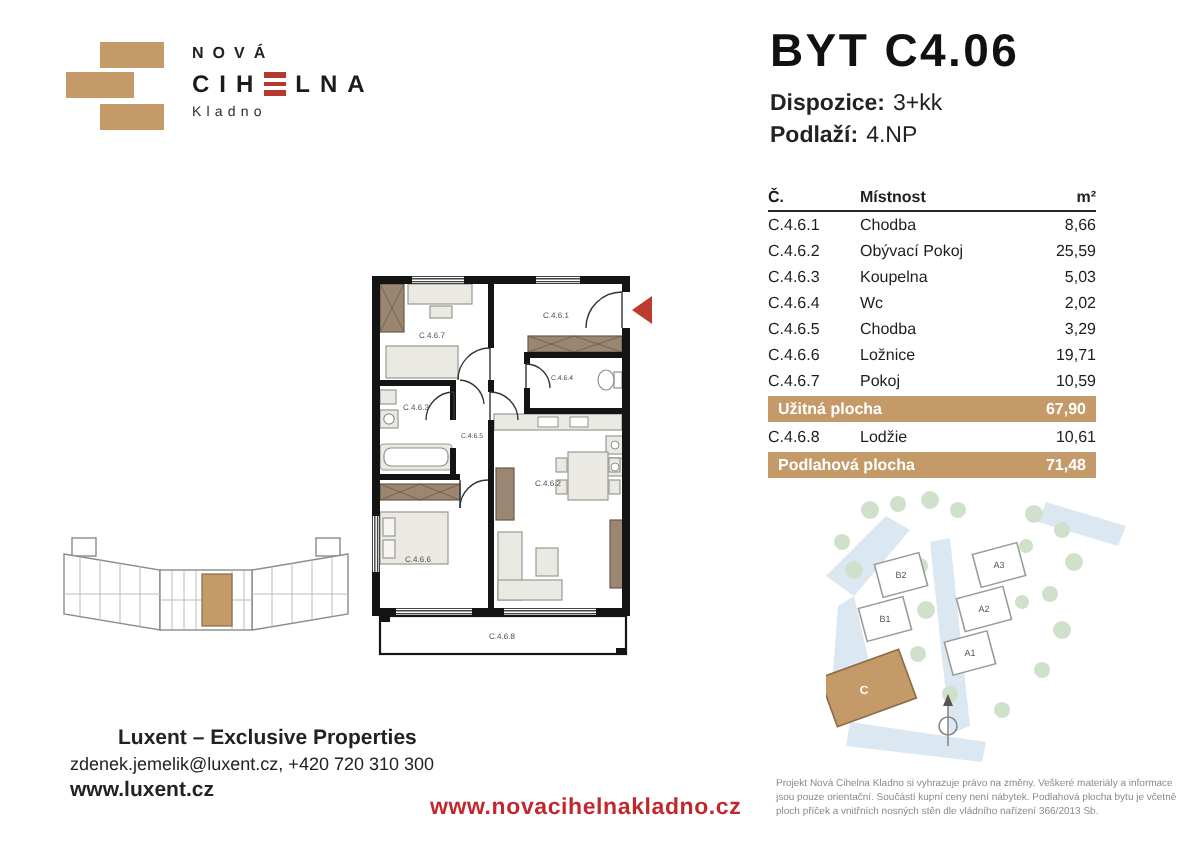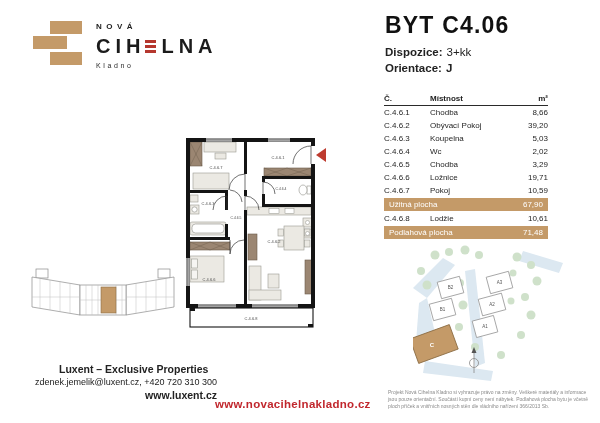--- a/index.html
+++ b/index.html
@@ -4,54 +4,54 @@
 <style>
   * { margin:0; padding:0; box-sizing:border-box; }
   html,body { background:#fff; }
   body { font-family:"Liberation Sans", sans-serif; color:#1e1e1e; }
   .page { position:relative; width:600px; height:423px; background:#fff; overflow:hidden; }
 
   
   .logo-bricks { position:absolute; left:32px; top:21px; }
   .logo-text { position:absolute; left:96px; top:22px; }
   .logo-top { font-size:8px; font-weight:600; letter-spacing:4.5px; color:#222; }
-  .logo-main { margin-top:4px; font-size:20px; font-weight:700; letter-spacing:5px; color:#1b1b1b; display:flex; align-items:center; }
+  .logo-main { margin-top:4px; font-size:12px; font-weight:700; letter-spacing:5px; color:#1b1b1b; display:flex; align-items:center; }
   .e-icon { display:inline-block; width:11px; margin-right:5px; }
   .e-icon i { display:block; height:2.6px; margin-bottom:2.2px; background:#b5372e; }
   .e-icon i:last-child { margin-bottom:0; }
   .logo-city { margin-top:4px; font-size:7px; letter-spacing:2.6px; color:#2a2a2a; }
 
   
   .unit-title { position:absolute; left:385px; top:12px; font-size:23px; font-weight:800; letter-spacing:1.2px; color:#111; }
   .unit-details { position:absolute; left:385px; top:44px; font-size:11.5px; line-height:16px; color:#222; }
   .unit-details b { font-weight:800; margin-right:4px; }
   .unit-details .bold-val { font-weight:800; }
 
   
   .room-table { position:absolute; left:384px; top:92px; width:164px; font-size:8px; }
   .tr { display:flex; align-items:center; height:13px; }
   .tr .c-code { width:46px; }
   .tr .c-name { flex:1; }
   .tr .c-area { width:34px; text-align:right; }
   .tr.th { font-weight:700; border-bottom:1px solid #2a2a2a; height:14px; }
-  .tr.hl { background:#c49a68; color:#fff; font-weight:400; padding:0 5px; justify-content:space-between; margin:1px 0; }
+  .tr.hl { background:#c49a68; color:#fff; font-weight:700; padding:0 5px; justify-content:space-between; margin:1px 0; }
   .tr.hl .c-area { width:auto; }
 
   
   .floor-plan { position:absolute; left:178px; top:132px; }
   .mini-plan  { position:absolute; left:28px;  top:255px; }
   .site-plan  { position:absolute; left:413px; top:243px; }
   .plan-label { font-size:4px; fill:#4a4a4a; text-anchor:middle; font-family:"Liberation Sans", sans-serif; }
   .plan-label.sm { font-size:3.4px; }
   .site-label { font-size:4.5px; fill:#555; text-anchor:middle; font-family:"Liberation Sans", sans-serif; }
 
   
   .seller { position:absolute; left:35px; top:363px; font-size:9px; line-height:13px; color:#222; }
   .seller .name { font-size:10.5px; font-weight:800;margin-left:24px; }
-  .seller .web  { font-size:10.5px; font-weight:800;text-align:right; }
+  .seller .web  { font-size:10.5px; font-weight:800; }
   .project-web { position:absolute; left:215px; top:398px; font-size:11.5px; font-weight:800; color:#c1272d; letter-spacing:.3px; }
   .disclaimer { position:absolute; left:388px; top:389px; width:202px; font-size:5px; line-height:7px; color:#8a8a8a; }
 </style>
 </head>
 <body>
 
 <div class="page">
 
   <svg class="logo-bricks" width="52" height="46" viewBox="0 0 52 46">
     <rect x="18" y="0" width="32" height="13" fill="#c49a68"></rect>
@@ -71,39 +71,39 @@
     </div>
     <div class="logo-city">Kladno</div>
   </div>
 
   <div class="unit-title">BYT C4.06</div>
   <div class="unit-details">
     <div>
       <b>Dispozice:</b><span>3+kk</span>
     </div>
     <div>
-      <b>Orientace:</b><span class="bold-val">J</span>
+      <b>Podlaží:</b><span>4.NP</span>
     </div>
   </div>
 
   <div class="room-table">
     <div class="tr th">
       <span class="c-code">Č.</span>
       <span class="c-name">Místnost</span>
       <span class="c-area">m²</span>
     </div>
     <div class="tr">
       <span class="c-code">C.4.6.1</span>
       <span class="c-name">Chodba</span>
       <span class="c-area">8,66</span>
     </div>
     <div class="tr">
       <span class="c-code">C.4.6.2</span>
       <span class="c-name">Obývací Pokoj</span>
-      <span class="c-area">39,20</span>
+      <span class="c-area">25,59</span>
     </div>
     <div class="tr">
       <span class="c-code">C.4.6.3</span>
       <span class="c-name">Koupelna</span>
       <span class="c-area">5,03</span>
     </div>
     <div class="tr">
       <span class="c-code">C.4.6.4</span>
       <span class="c-name">Wc</span>
       <span class="c-area">2,02</span>

